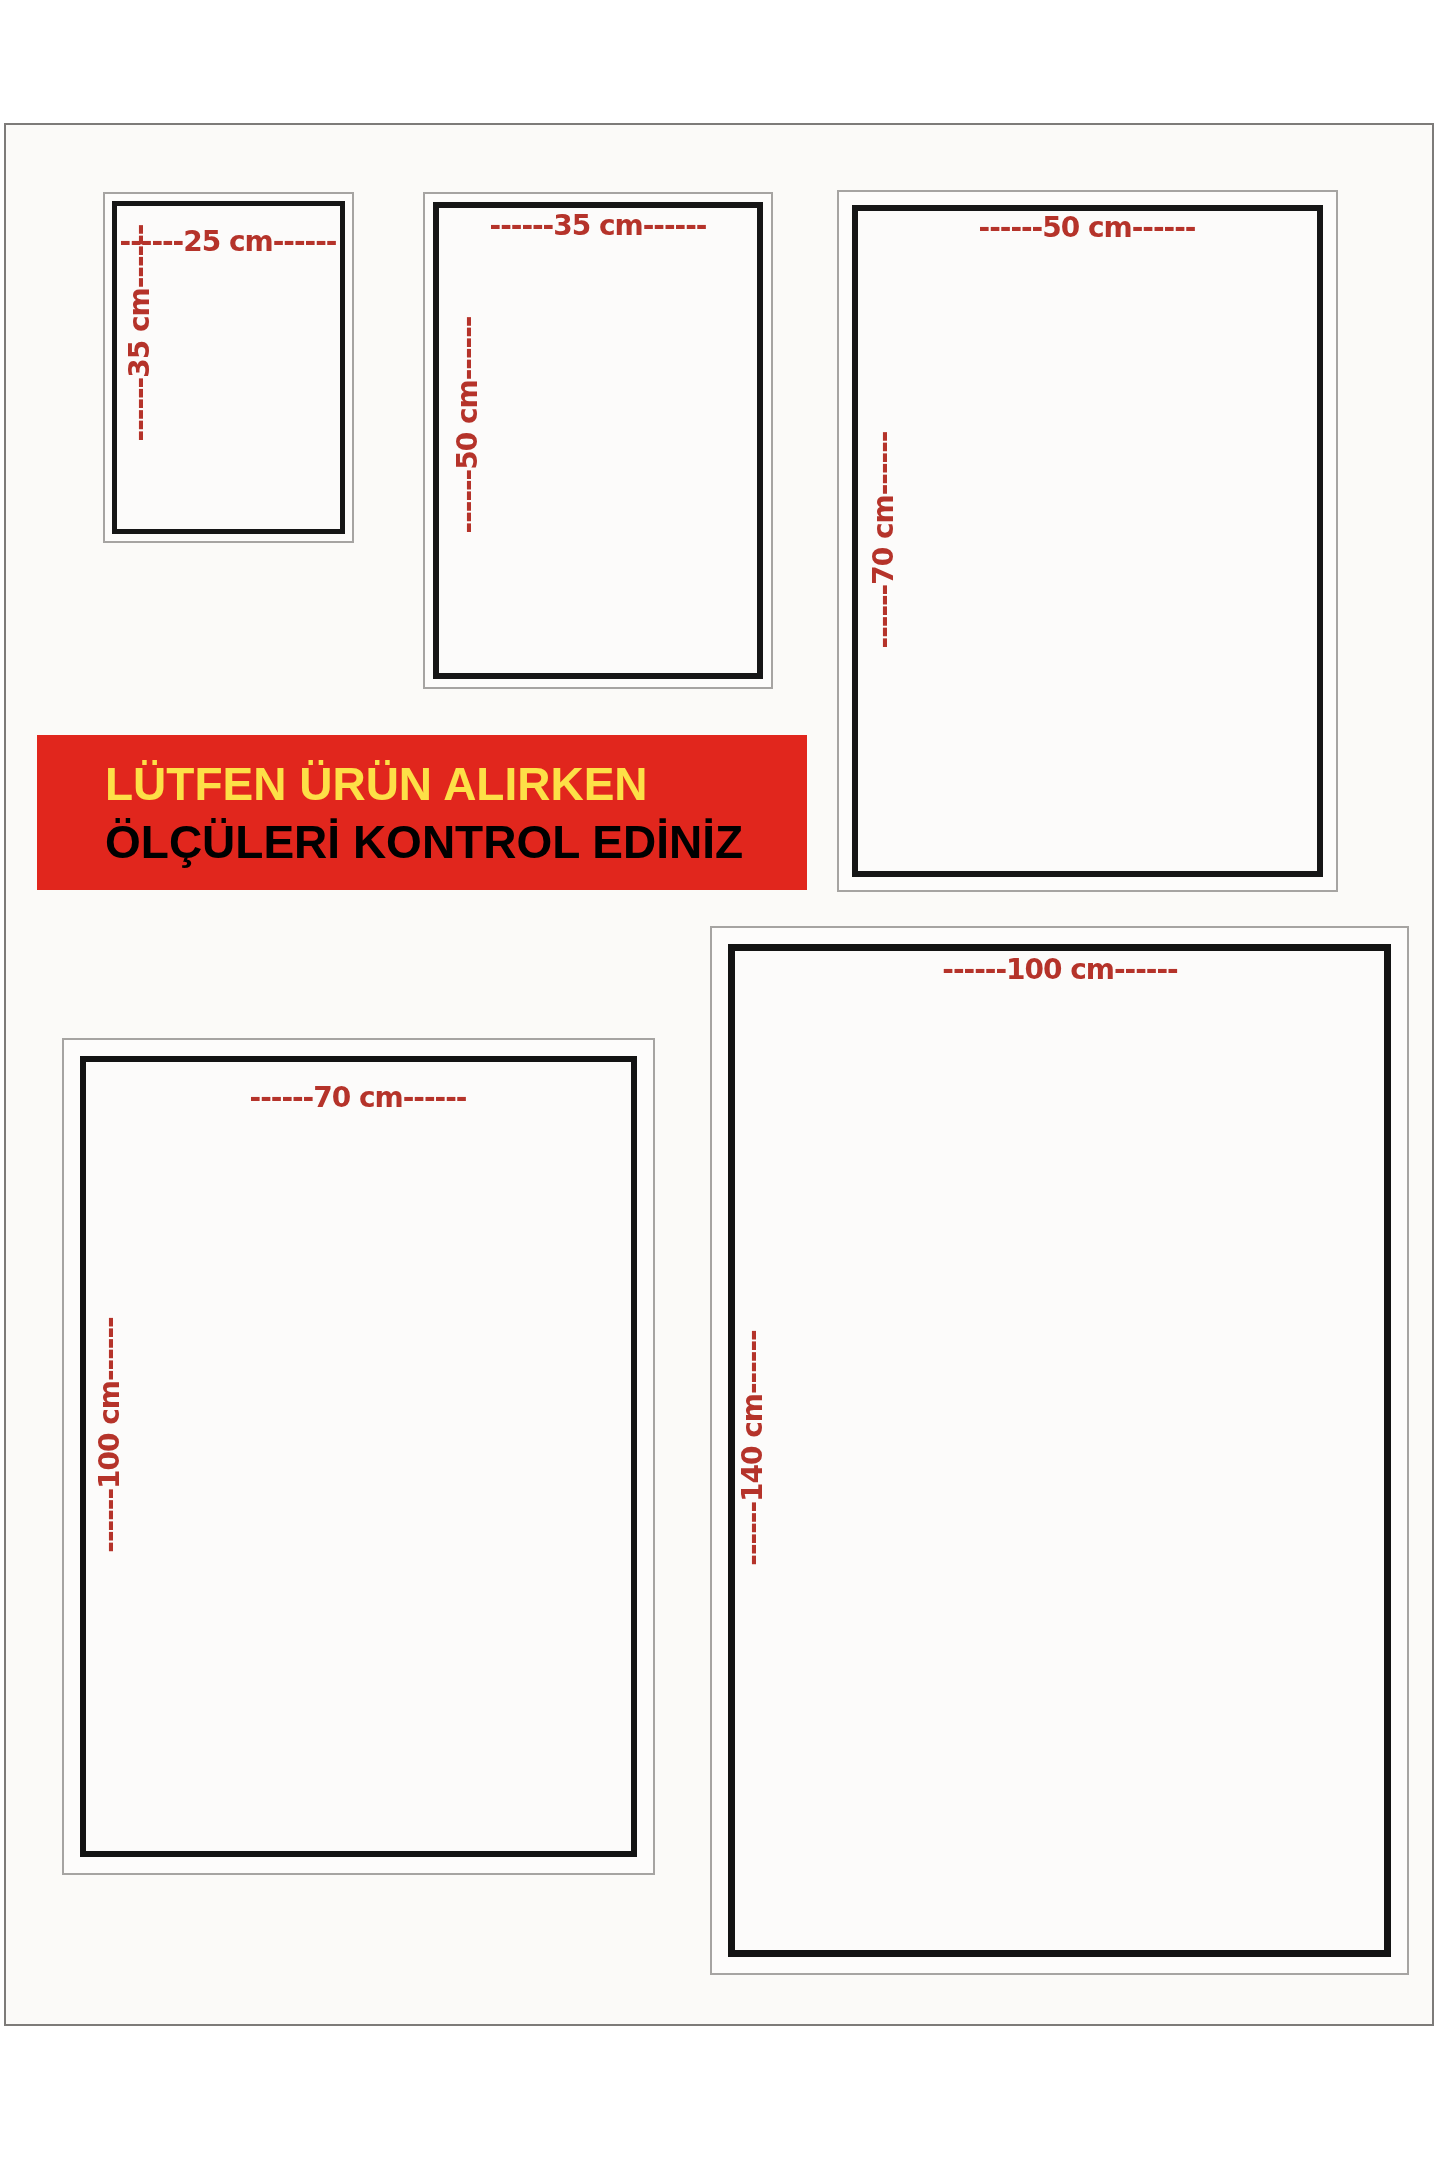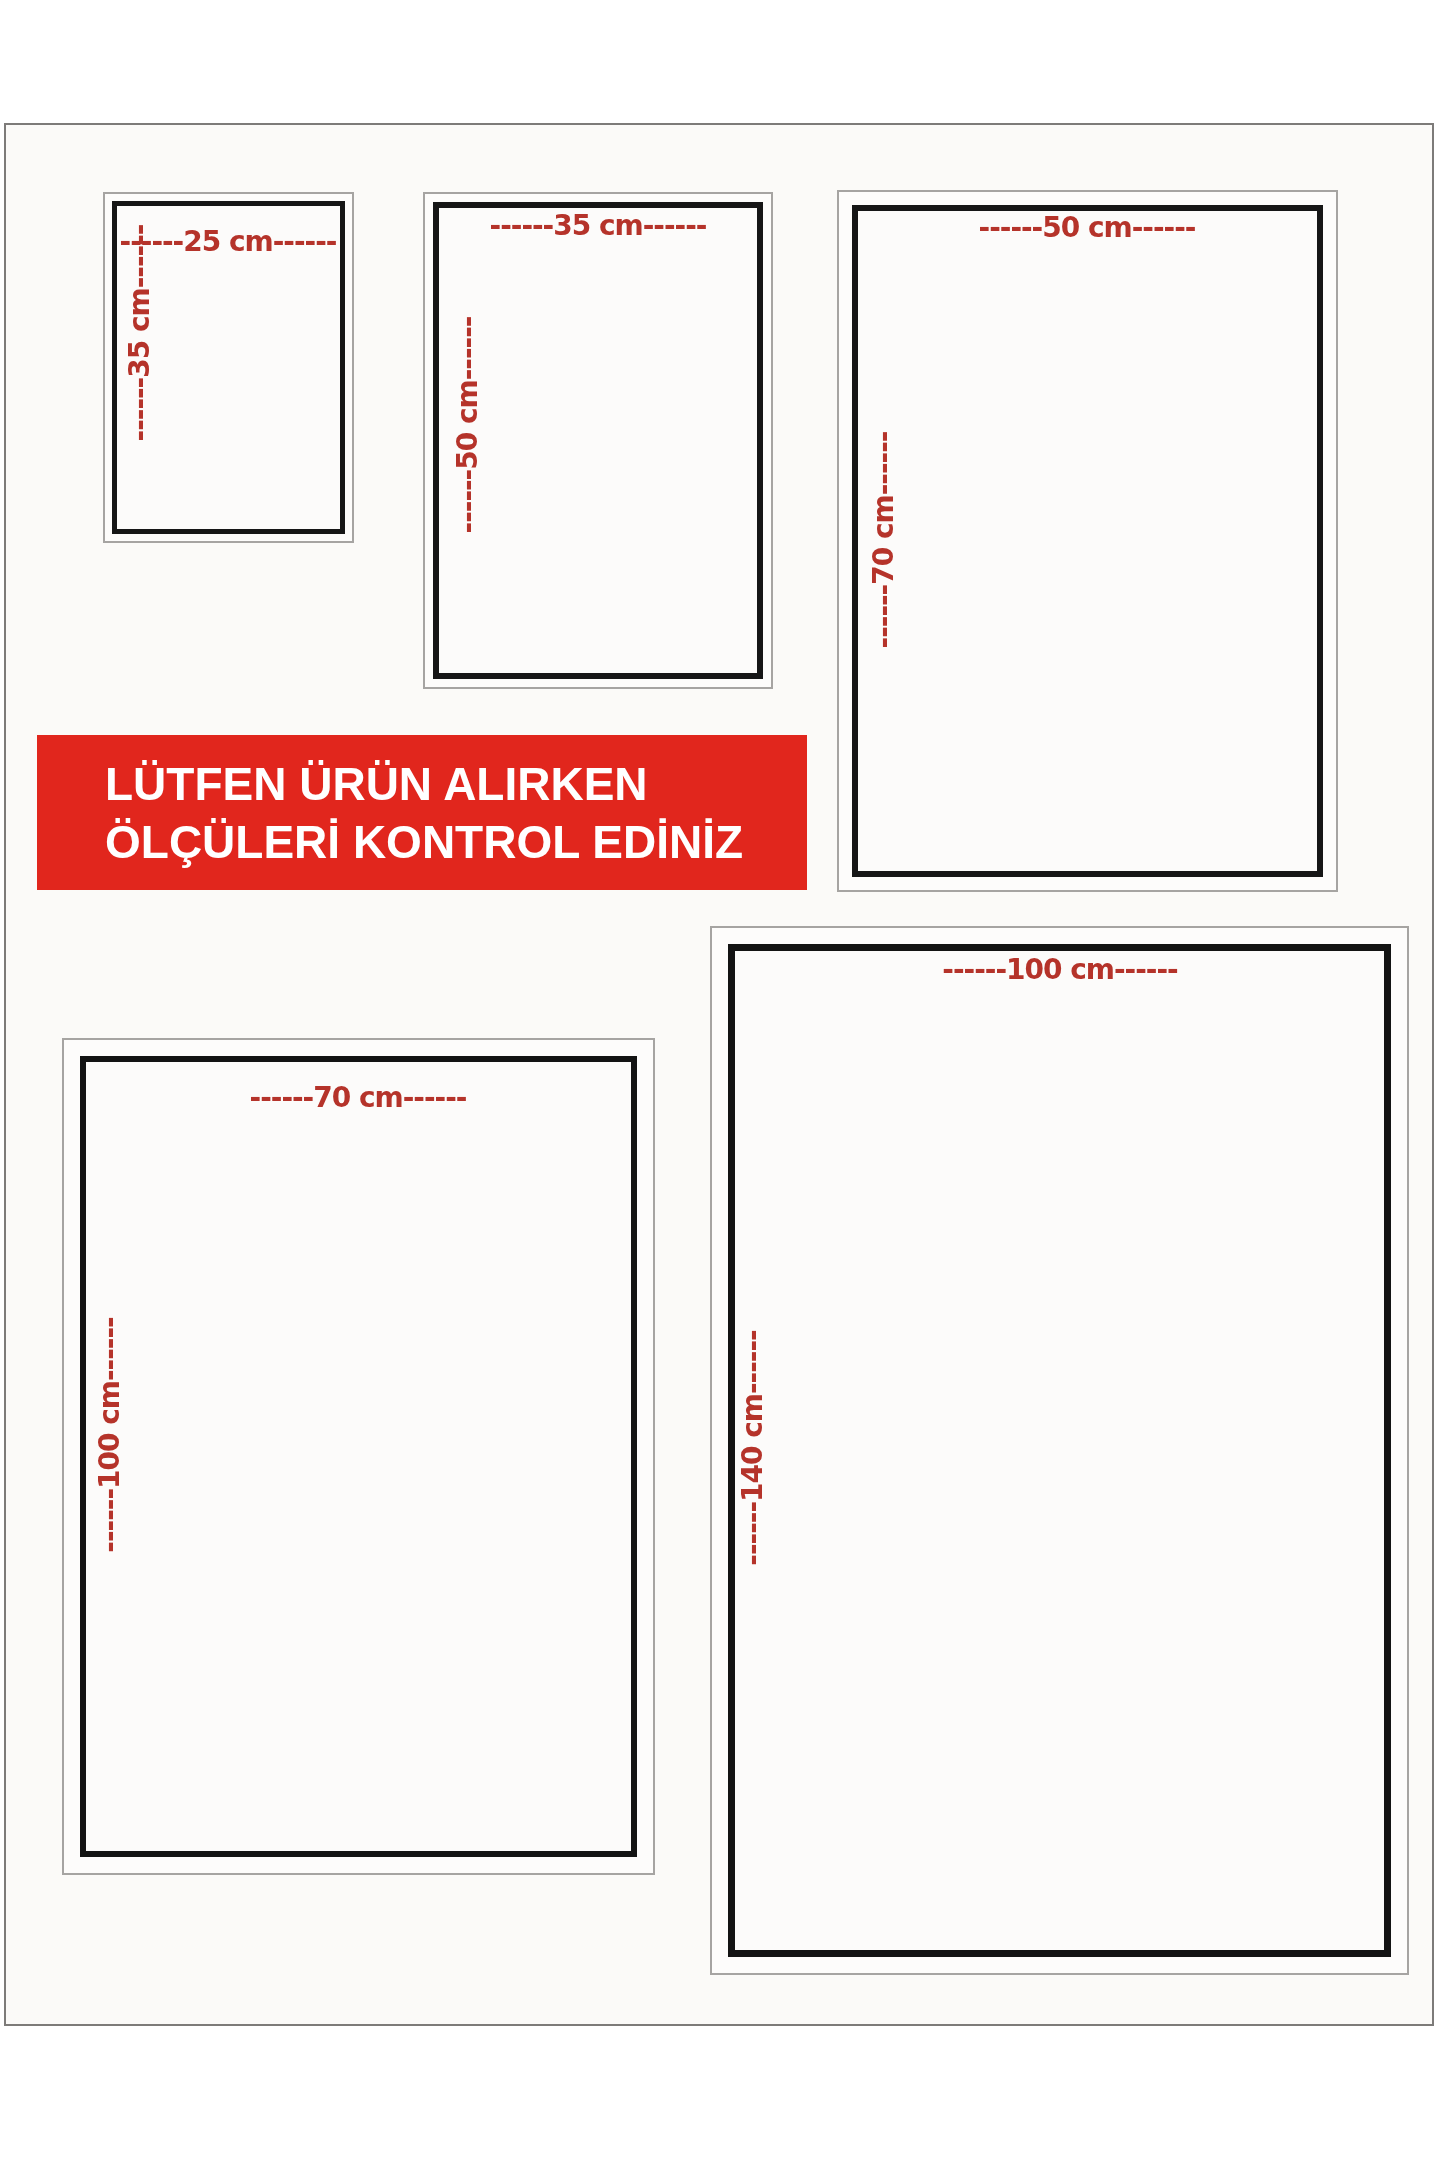--- a/index.html
+++ b/index.html
@@ -119,17 +119,17 @@
   <div class="hlabel hl4">------70 cm------</div>
   <div class="vlabel vl4">------100 cm------</div>
 
   <div class="frame f5">
     <div class="frame-inner"></div>
   </div>
   <div class="hlabel hl5">------100 cm------</div>
   <div class="vlabel vl5">------140 cm------</div>
 
   <div class="banner" style="background-color: rgb(225, 38, 29);">
-    <div class="banner-line" style="color: #ffffff;">LÜTFEN ÜRÜN ALIRKEN</div>
-    <div class="banner-line" style="color: #ffffff;">ÖLÇÜLERİ KONTROL EDİNİZ</div>
+    <div class="banner-line" style="color: #fde047;">LÜTFEN ÜRÜN ALIRKEN</div>
+    <div class="banner-line" style="color: #000000;">ÖLÇÜLERİ KONTROL EDİNİZ</div>
   </div>
 
 </div>
 
 </body></html>

